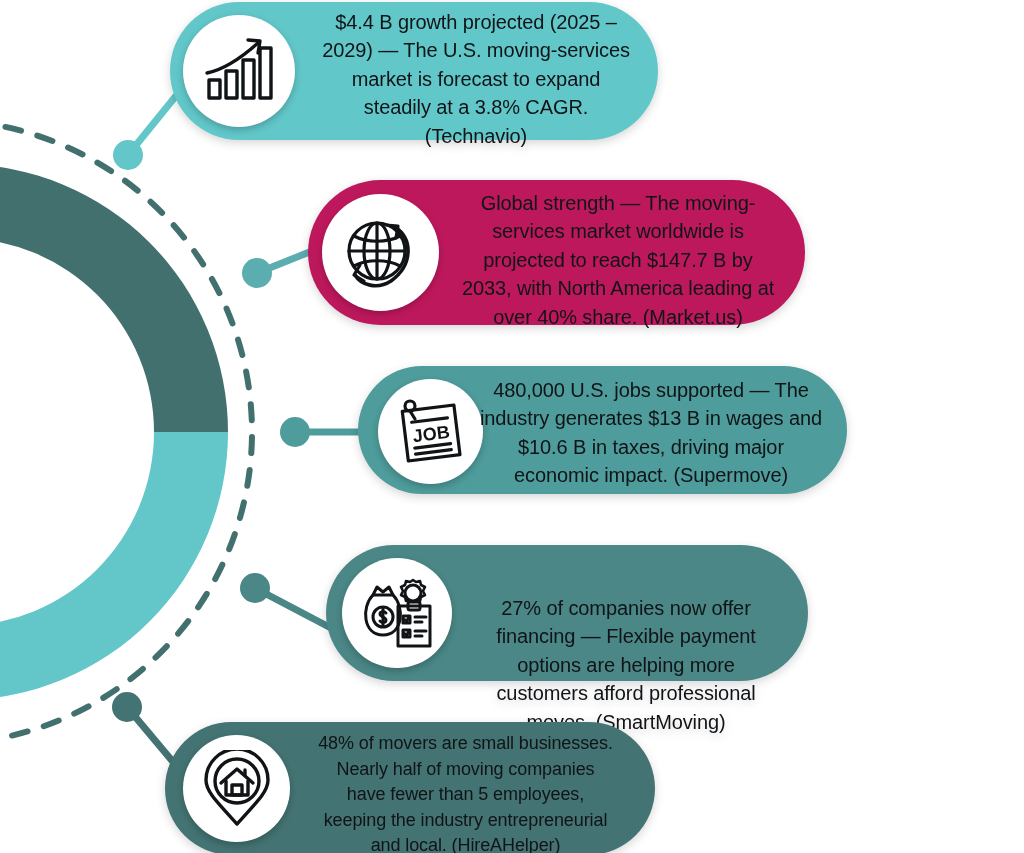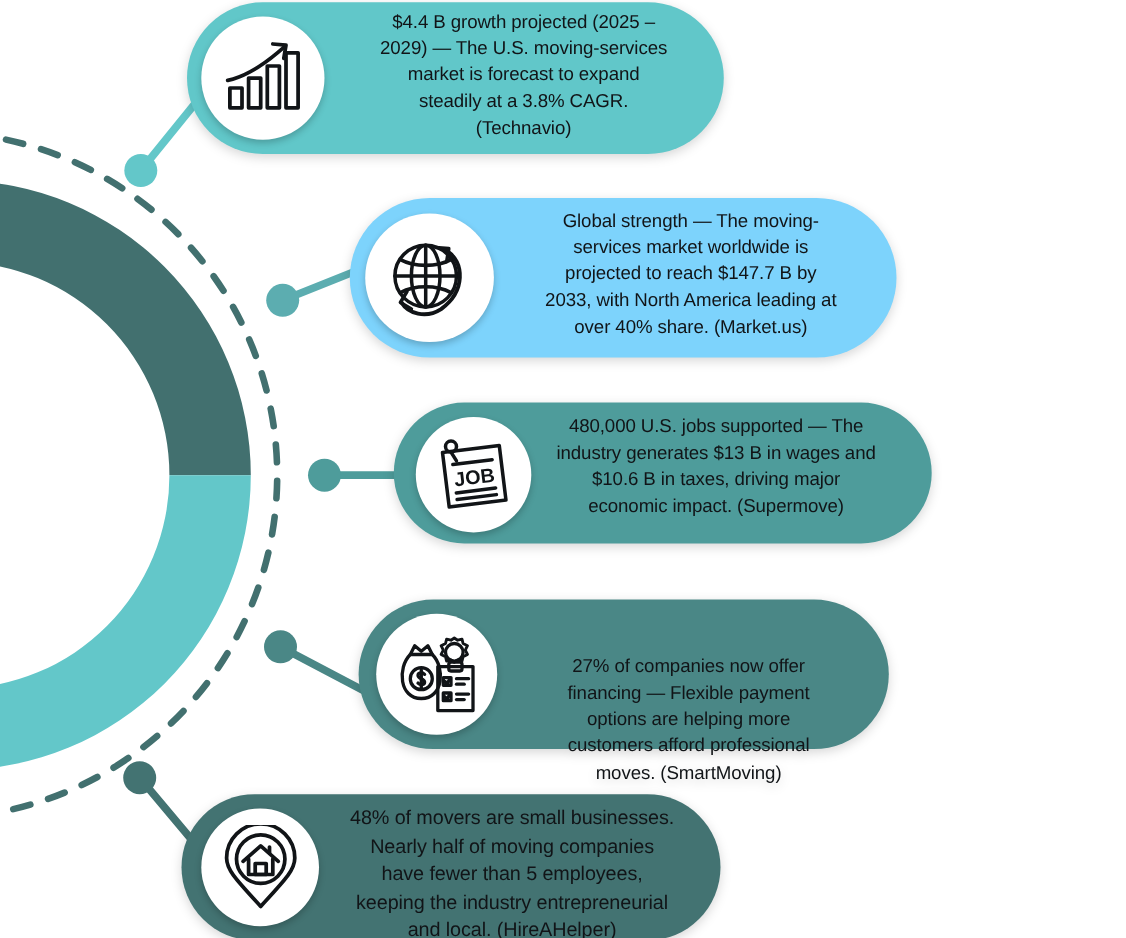--- a/index.html
+++ b/index.html
@@ -37,34 +37,34 @@
     background: #ffffff;
     display: flex;
     align-items: center;
     justify-content: center;
     box-shadow: 0 3px 7px rgba(0,0,0,0.22);
   }
   .card-icon-wrap svg { display:block; }
   .card-text {
     text-align: center;
     color: #111417;
-    font-size: 17px;
+    font-size: 20px;
     line-height: 1.42;
     font-family: "Liberation Sans", sans-serif;
     white-space: pre-line;
     letter-spacing: -0.1px;
   }
 
   
   #card-1 { left: 170px; top: 2px; width: 488px; height: 138px; background: #61C7C9; }
   #card-1 .card-icon-wrap { left: 13px; top: 13px; width: 112px; height: 112px; }
   #card-1 .card-text { position:absolute; left: 136px; top: 6px; width: 340px; }
 
   
-  #card-2 { left: 318px; top: 180px; width: 497px; height: 145px; background: #7dd3fc; }
+  #card-2 { left: 308px; top: 180px; width: 497px; height: 145px; background: #be185d; }
   #card-2 .card-icon-wrap { left: 14px; top: 14px; width: 117px; height: 117px; }
   #card-2 .card-text { position:absolute; left: 140px; top: 9px; width: 340px; }
 
   
   #card-3 { left: 358px; top: 366px; width: 489px; height: 128px; background: #4E9C9B; }
   #card-3 .card-icon-wrap { left: 20px; top: 13px; width: 105px; height: 105px; }
   #card-3 .card-text { position:absolute; left: 118px; top: 10px; width: 350px; }
 
   
   #card-4 { left: 326px; top: 545px; width: 482px; height: 136px; background: #4A8786; }

